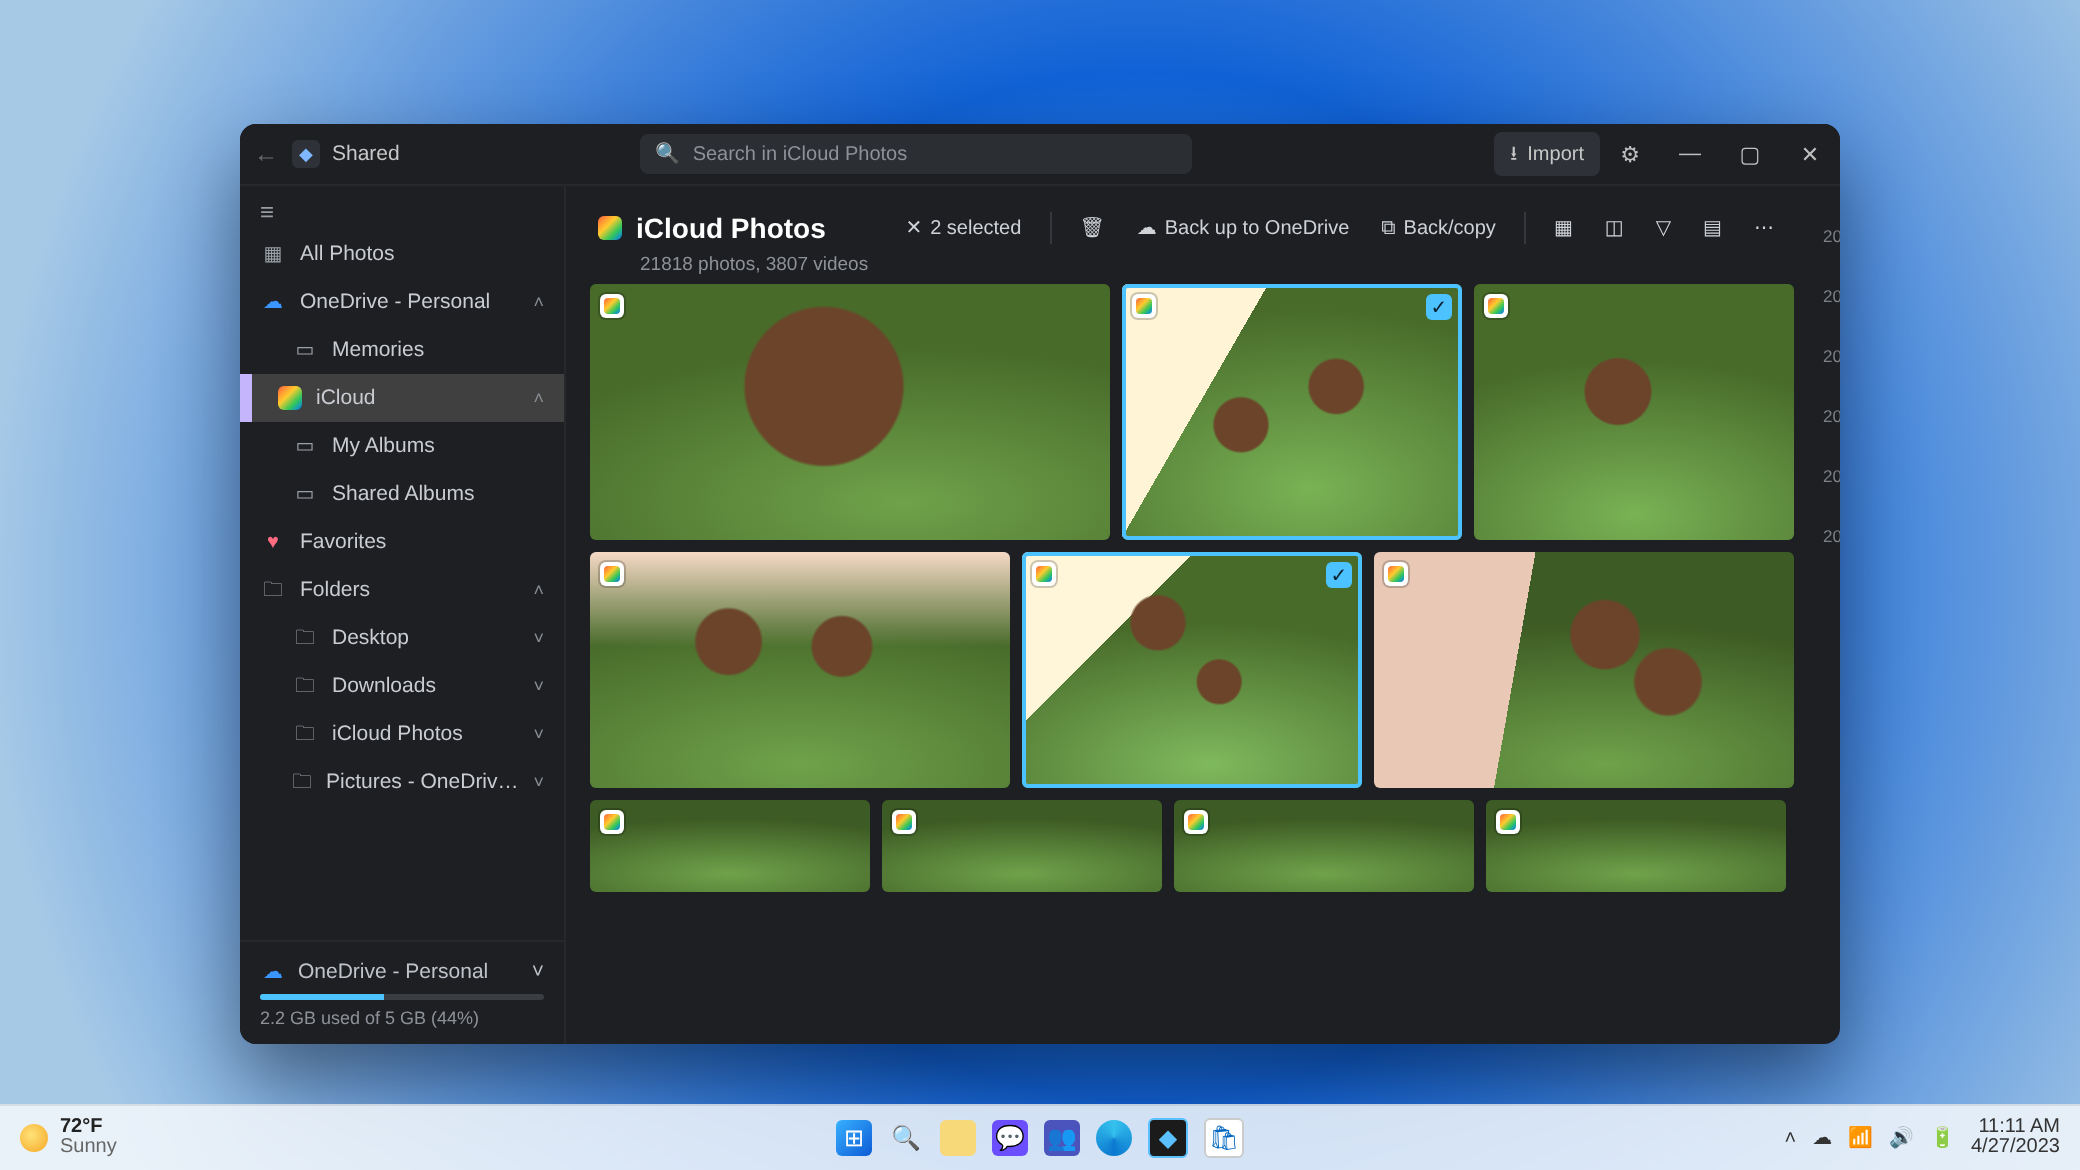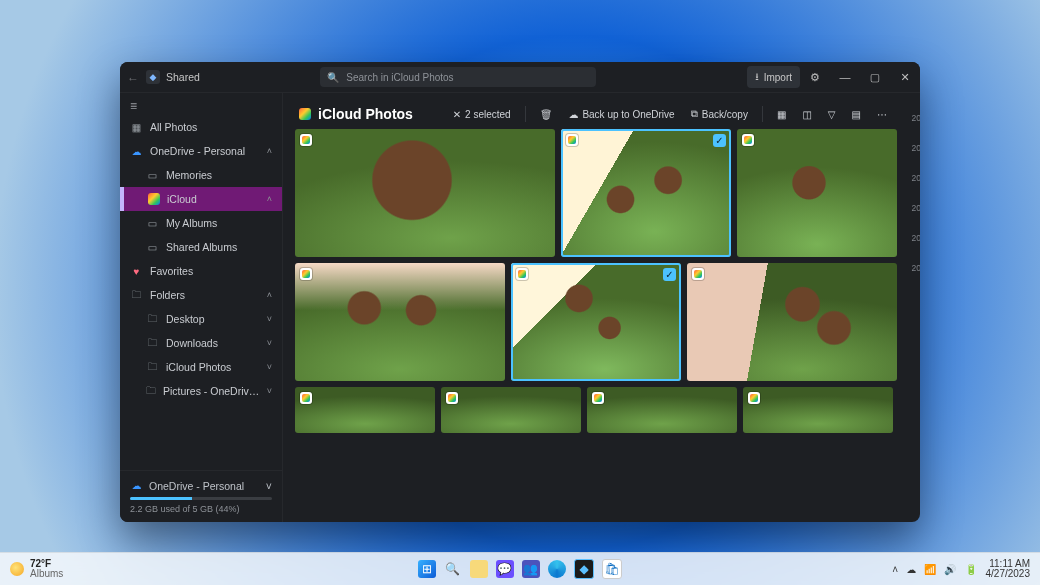--- a/index.html
+++ b/index.html
@@ -50,21 +50,21 @@
   .import-btn{display:flex;align-items:center;gap:5px;height:22px;padding:0 8px;border-radius:4px;background:#2e3238;font-size:10px;cursor:pointer}
   .tbarbtn{width:30px;height:100%;display:flex;align-items:center;justify-content:center;color:#bfbfbf;font-size:11px;cursor:pointer}
 
   
   .body{flex:1;display:flex;min-height:0}
   
   .sidebar{width:162px;background:#1d1f23;border-right:1px solid #26282c;display:flex;flex-direction:column;font-size:10.5px}
   .sidebar .hamb{padding:6px 10px 2px;color:#9a9da2;font-size:12px}
   .side-item{display:flex;align-items:center;height:24px;padding:0 10px;color:#c9ccd1;cursor:pointer;gap:7px}
   .side-item.sub{padding-left:26px}
-  .side-item.active{background:#701a75;border-left:4px solid #c4b5fd;padding-left:24px}
+  .side-item.active{background:#404040;border-left:6px solid #c4b5fd;padding-left:13px}
   .side-item .chev{margin-left:auto;color:#8b8f95;font-size:9px}
   .side-ico{width:13px;height:13px;display:flex;align-items:center;justify-content:center;font-size:10px;color:#9aa0a6}
   .cloud{color:#3a95ff}
   .heart{color:#ff6b81}
   .iclogo{width:12px;height:12px;border-radius:3px;background:linear-gradient(135deg,#ff5e3a,#ffcb2e 40%,#34c759 70%,#007aff)}
   .storage{margin-top:auto;padding:8px 10px;border-top:1px solid #26282c;color:#bfc3c9}
   .storage .bar{height:3px;border-radius:2px;background:#3a3d42;margin-top:5px;overflow:hidden}
   .storage .bar > i{display:block;height:100%;width:44%;background:#4cc2ff}
   .storage .cap{font-size:9px;color:#8e9298;margin-top:4px}
 
@@ -264,20 +264,21 @@
                   <span>Back/copy</span>
                 </div>
                 <div class="sep"></div>
                 <div class="actbtn uctrl">▦</div>
                 <div class="actbtn uctrl">◫</div>
                 <div class="actbtn uctrl">▽</div>
                 <div class="actbtn uctrl">▤</div>
                 <div class="actbtn uctrl">⋯</div>
               </div>
             </div>
+            <div class="meta">21818 photos, 3807 videos</div>
           </div>
 
 
           <div class="grid-wrap">
             <div class="grid">
               <div class="row r1">
                 <div class="thumb h1 p1">
                     <span class="badge"></span>
                   </div>
                 <div class="thumb h1 p2 sel">
@@ -328,21 +329,21 @@
         </div>
       </div>
     </div>
   </div>
 
   <div class="taskbar">
     <div class="weather">
       <div class="sun"></div>
       <div class="txt">
         <div style="font-weight:700">72°F</div>
-        <div style="color:#666">Albums</div>
+        <div style="color:#666">Sunny</div>
       </div>
     </div>
 
     <div class="center">
       <div class="tbicon tb-start">⊞</div>
       <div class="tbicon tb-search">🔍</div>
       <div class="tbicon tb-explorer"></div>
       <div class="tbicon tb-chat">💬</div>
       <div class="tbicon tb-teams">👥</div>
       <div class="tbicon tb-edge"></div>

